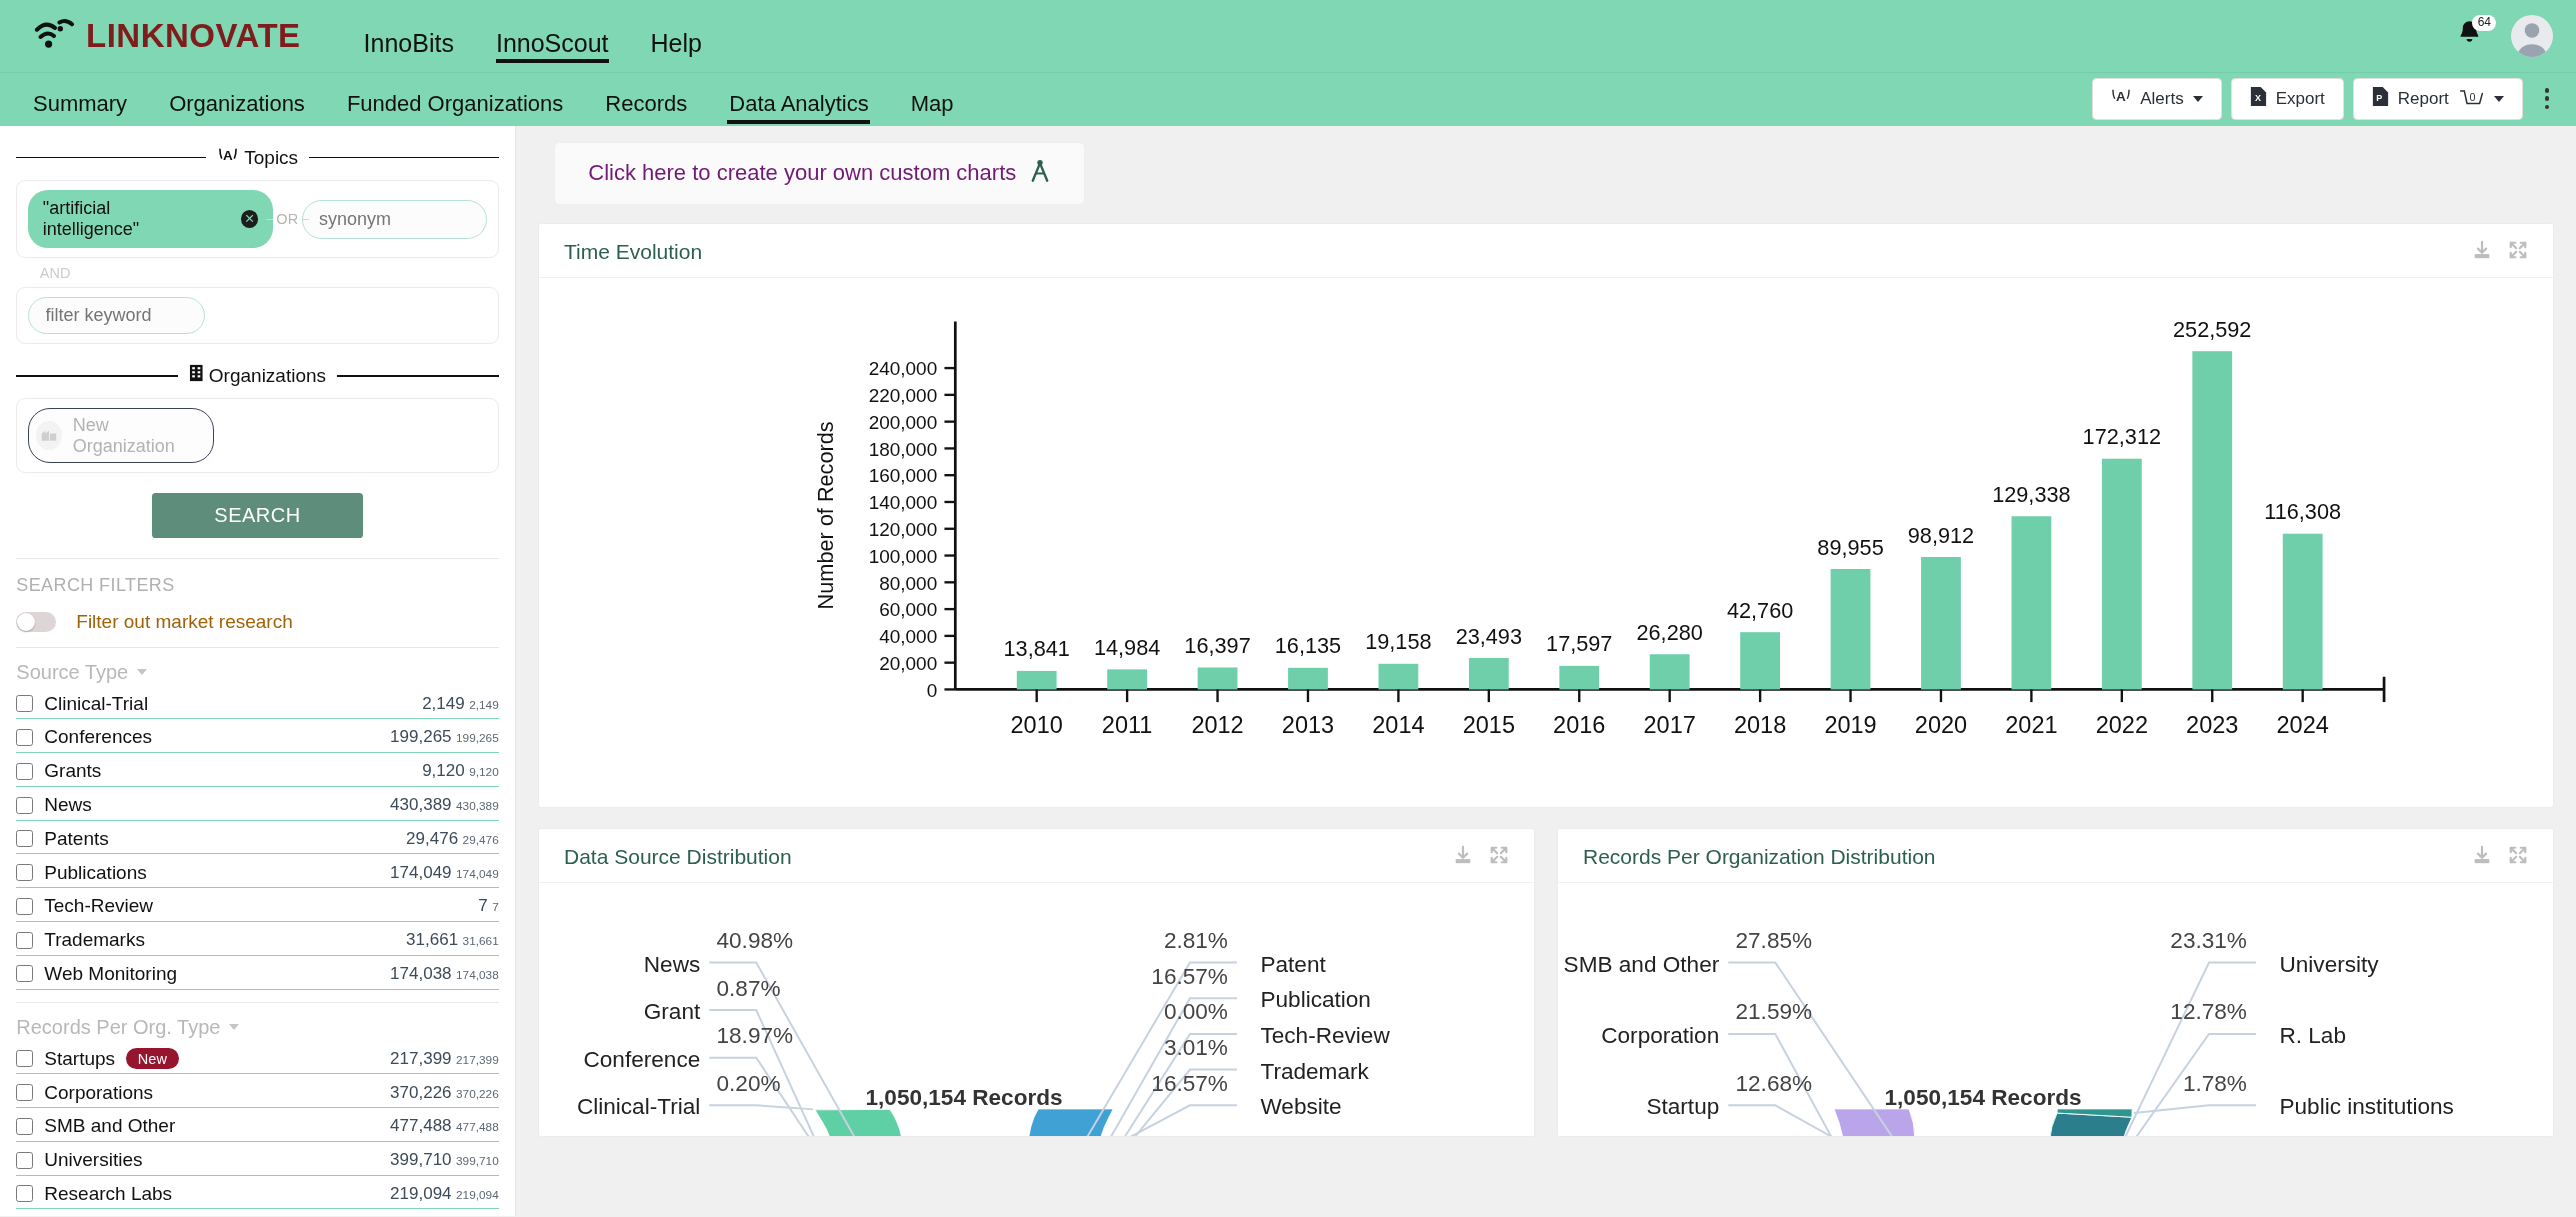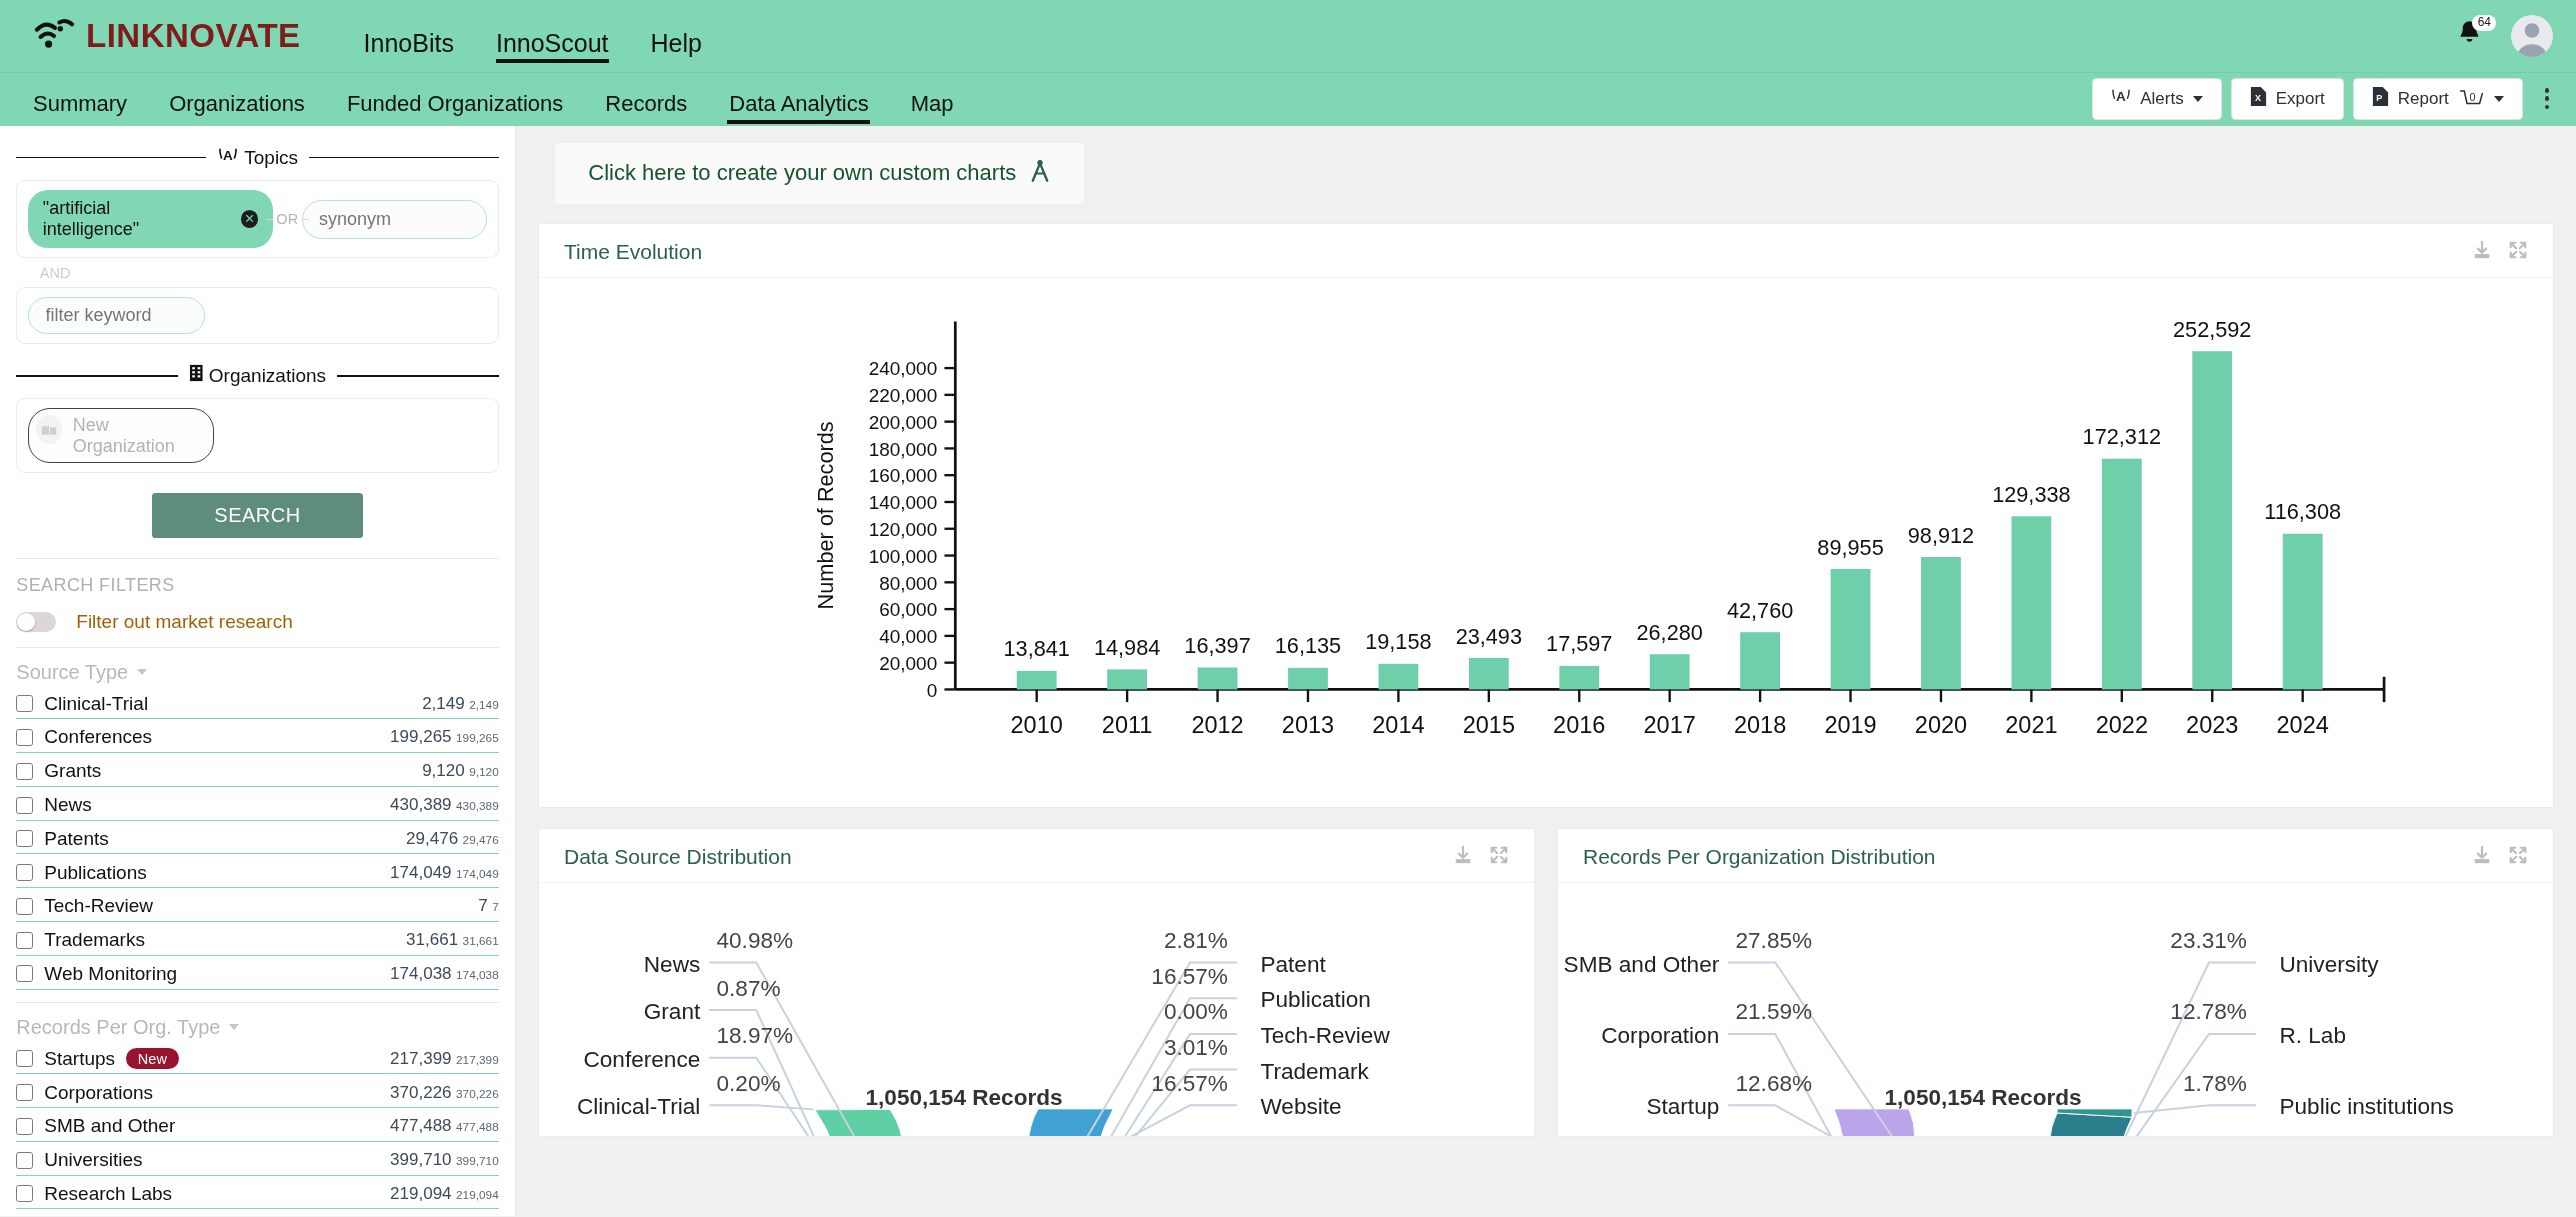--- a/index.html
+++ b/index.html
@@ -119,21 +119,21 @@
     border: 0.9px solid #b6e3d0; border-radius: 20px; background: #fcfcfc;
     font-size: 18px; color: #b5b2b2; padding: 7.2px 16.3px; width: 177px;
     font-family: "Liberation Sans", sans-serif; outline: none;
   }
   .org-box {
     border: 0.9px solid #eceaea; border-radius: 9px; padding: 9px 11px;
     min-height: 56px; display: flex; align-items: center;
   }
   .org-input-pill {
     border: 0.9px solid #3a4258; border-radius: 22px; background: #fdfdfd;
-    display: flex; align-items: flex-start; gap: 11px; padding: 5.4px 16.3px 5.4px 7.2px;
+    display: flex; align-items: center; gap: 11px; padding: 5.4px 16.3px 5.4px 7.2px;
     width: 186px;
   }
   .org-ico {
     width: 29px; height: 29px; border-radius: 50%; background: #f3f3f3;
     display: flex; align-items: center; justify-content: center;
   }
   .org-ph { font-size: 18px; color: #b5b2b2; }
   .search-btn {
     display: block; margin: 20px auto 0 auto; background: #5f8d7c; color: #fff;
     font-size: 20px; letter-spacing: 0.5px; border: none; border-radius: 3.6px;
@@ -164,21 +164,21 @@
   .badge-new { background: #97142e; color: #fff; font-size: 14.5px; border-radius: 11.8px; padding: 2.7px 11.8px; }
   .frow-right { display: flex; align-items: baseline; gap: 4.5px; }
   .cnt-big { font-size: 17px; color: #3c4a5a; }
   .cnt-small { font-size: 11.8px; color: #5c6775; }
 
   
   .main { flex: 1; padding: 16.3px 22px 0 22px; overflow: hidden; }
   .custom-chart-btn {
     background: #fafafa; border: 0.9px solid #eee; border-radius: 5.4px;
     display: inline-flex; align-items: center; gap: 12.7px;
-    padding: 15.4px 33px; font-size: 22px; color: #14532d; cursor: pointer;
+    padding: 15.4px 33px; font-size: 22px; color: #701a75; cursor: pointer;
     margin-left: 16.3px;
   }
   .panel {
     background: #fff; border: 0.9px solid #ececec; border-radius: 2.7px;
     margin-top: 18px; position: relative;
   }
   .panel-head {
     display: flex; align-items: center; justify-content: space-between;
     padding: 16.3px 25px 12.7px 25px; border-bottom: 0.9px solid #f0f0f0;
   }

